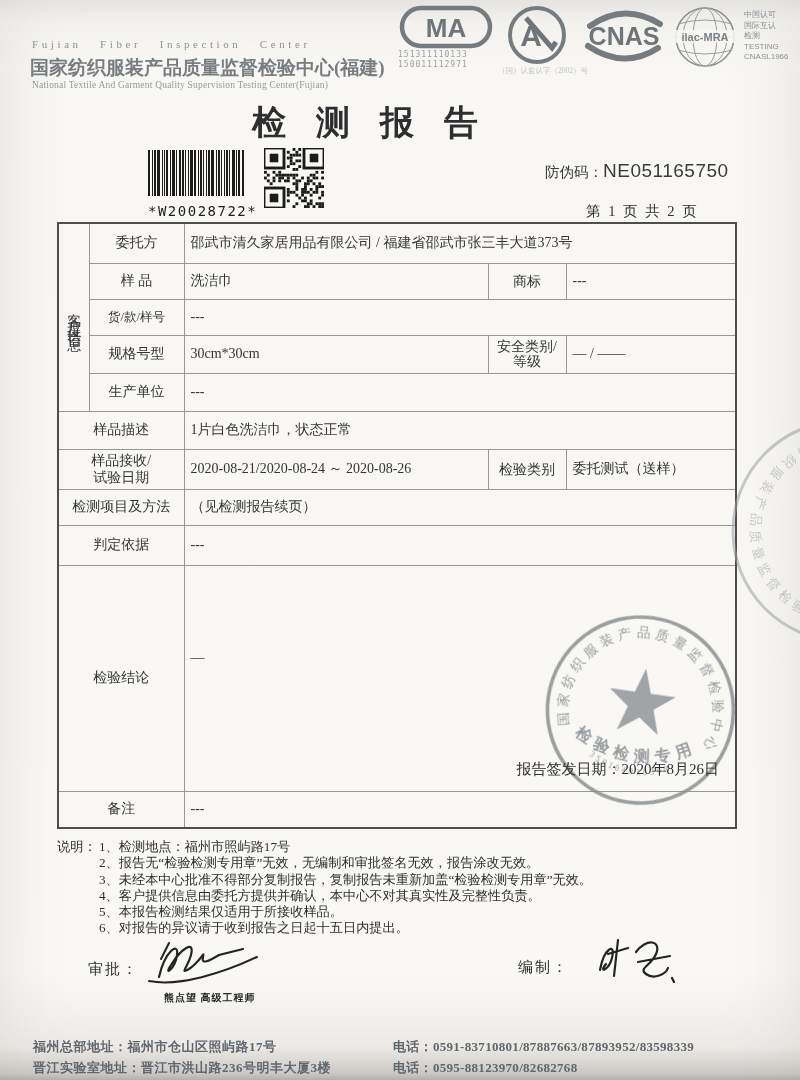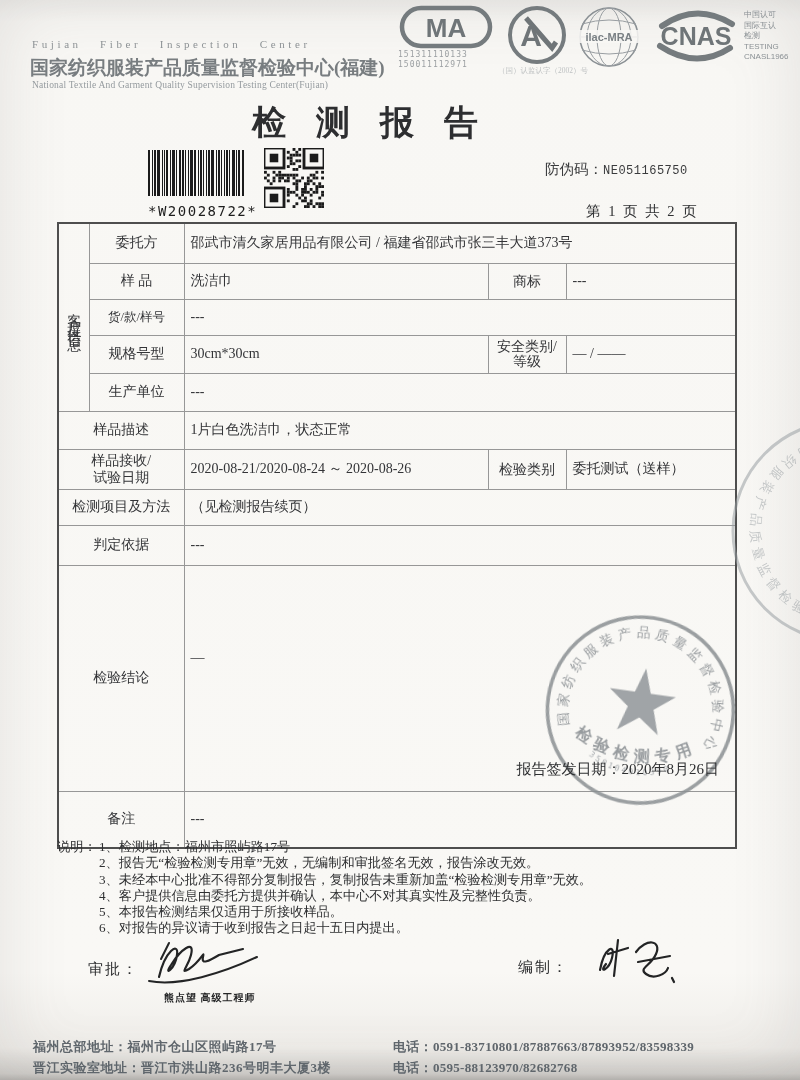--- a/index.html
+++ b/index.html
@@ -16,21 +16,21 @@
   
   .marks{left:398px;top:4px;width:398px;height:88px;display:flex;align-items:flex-start;color:#757b7e;filter:blur(.3px);}
   .mark{position:relative;}
   .mark svg{display:block;}
   .cma-nums{font-family:"DejaVu Sans Mono",monospace;font-size:8px;line-height:10px;letter-spacing:1px;color:#8b9094;opacity:.85;}
   .cal-cap{font-size:7.5px;color:#979da1;opacity:.6;filter:blur(.4px);white-space:nowrap;}
   .cnas-side{font-family:"Liberation Sans","DejaVu Sans",sans-serif;font-size:8px;line-height:10.5px;color:#8a9094;padding-top:6px;}
   
   .title{left:0;top:100px;width:760px;text-align:center;font-size:34px;font-weight:700;letter-spacing:30px;color:#2d2e30;}
   .security{left:545px;top:160px;font-size:14.5px;color:#3a3b3d;}
-  .security b{font-family:Liberation Mono, monospace;font-weight:400;font-size:12px;letter-spacing:.5px;}
+  .security b{font-family:Liberation Sans, sans-serif;font-weight:400;font-size:19px;letter-spacing:.5px;}
   .barcode-wrap{left:148px;top:150px;width:110px;text-align:left;}
   .barcode-text{font-family:"DejaVu Sans Mono",monospace;font-size:14px;letter-spacing:1.5px;color:#1d1d1d;margin-top:3px;}
   .qr{left:264px;top:148px;}
   .pageind{left:586px;top:202px;font-size:14.5px;letter-spacing:2px;color:#2f3032;white-space:nowrap;}
   
   table.rep{position:absolute;left:57px;top:222px;width:678px;border-collapse:collapse;table-layout:fixed;}
   table.rep td{border:1px solid #979797;font-size:14px;color:#333437;vertical-align:middle;padding:2px 6px;overflow:hidden;}
   table.rep{border:2px solid #4e4e4e;}
   td.lab{text-align:center;padding:2px 2px;}
   td.val{text-align:left;padding-left:9px;}
@@ -78,35 +78,35 @@
       <div class="cma-nums">150011112971</div>
     </div>
     <div class="mark" style="width:78px;text-align:center;">
       <svg width="62" height="62" viewBox="0 0 62 62" style="margin:0 auto;">
         <circle cx="31" cy="31" r="27" fill="none" stroke="#757b7e" stroke-width="4"></circle>
         <text x="25" y="42" text-anchor="middle" font-family="Liberation Sans,sans-serif" font-size="30" font-weight="bold" fill="#6f7578">A</text>
         <path d="M20 14 L46 44 L50 38" fill="none" stroke="#6f7578" stroke-width="5"></path>
       </svg>
       <div class="cal-cap">（国）认监认字（2002）号</div>
     </div>
+    <div class="mark" style="width:96px;">
+      <svg width="96" height="62" viewBox="0 0 96 62">
+        <path d="M14 22 Q48 -2 84 20" fill="none" stroke="#757b7e" stroke-width="6" stroke-linecap="round"></path>
+        <path d="M12 42 Q48 66 82 44" fill="none" stroke="#757b7e" stroke-width="6" stroke-linecap="round"></path>
+        <text x="48" y="41" text-anchor="middle" font-family="Liberation Sans,sans-serif" font-size="25" font-weight="bold" fill="#6f7578">CNAS</text>
+      </svg>
+    </div>
     <div class="mark" style="width:72px;">
       <svg width="66" height="66" viewBox="0 0 66 66">
         <circle cx="33" cy="33" r="29" fill="none" stroke="#8a9094" stroke-width="1.6"></circle>
         <ellipse cx="33" cy="33" rx="12" ry="29" fill="none" stroke="#989da1" stroke-width="1"></ellipse>
         <ellipse cx="33" cy="33" rx="22" ry="29" fill="none" stroke="#989da1" stroke-width="1"></ellipse>
         <path d="M6 20 Q33 12 60 20 M6 46 Q33 54 60 46 M4 33 H62" fill="none" stroke="#989da1" stroke-width="1"></path>
         <rect x="3" y="26" width="60" height="13" fill="#f8f7f4" opacity=".85"></rect>
         <text x="33" y="37" text-anchor="middle" font-family="Liberation Sans,sans-serif" font-size="11" font-weight="bold" fill="#7a8084">ilac-MRA</text>
-      </svg>
-    </div>
-    <div class="mark" style="width:96px;">
-      <svg width="96" height="62" viewBox="0 0 96 62">
-        <path d="M14 22 Q48 -2 84 20" fill="none" stroke="#757b7e" stroke-width="6" stroke-linecap="round"></path>
-        <path d="M12 42 Q48 66 82 44" fill="none" stroke="#757b7e" stroke-width="6" stroke-linecap="round"></path>
-        <text x="48" y="41" text-anchor="middle" font-family="Liberation Sans,sans-serif" font-size="25" font-weight="bold" fill="#6f7578">CNAS</text>
       </svg>
     </div>
     <div class="cnas-side">
       <div>中国认可</div>
       <div>国际互认</div>
       <div>检测</div>
       <div>TESTING</div>
       <div>CNASL1966</div>
     </div>
   </div>
@@ -323,21 +323,21 @@
       <td class="lab" colspan="2">判定依据</td>
       <td class="val" colspan="3">---</td>
     </tr>
     <tr style="height:226px">
       <td class="lab" colspan="2">检验结论</td>
       <td class="val concl-cell" colspan="3">
         <span class="concl-dash">—</span>
         <span class="issue"><span>报告签发日期：</span><span>2020年8月26日</span></span>
       </td>
     </tr>
-    <tr style="height:57px">
+    <tr style="height:37px">
       <td class="lab" colspan="2">备注</td>
       <td class="val" colspan="3">---</td>
     </tr>
   </tbody>
     </table>
 
   <svg class="abs stamp" width="200" height="206" viewBox="0 0 200 206">
     <defs>
       <path id="ringpath" d="M 31.4 125 A 73 73 0 1 1 168.6 125"></path>
       <path id="innerpath" d="M 38 133 Q 100 170 162 133"></path>

